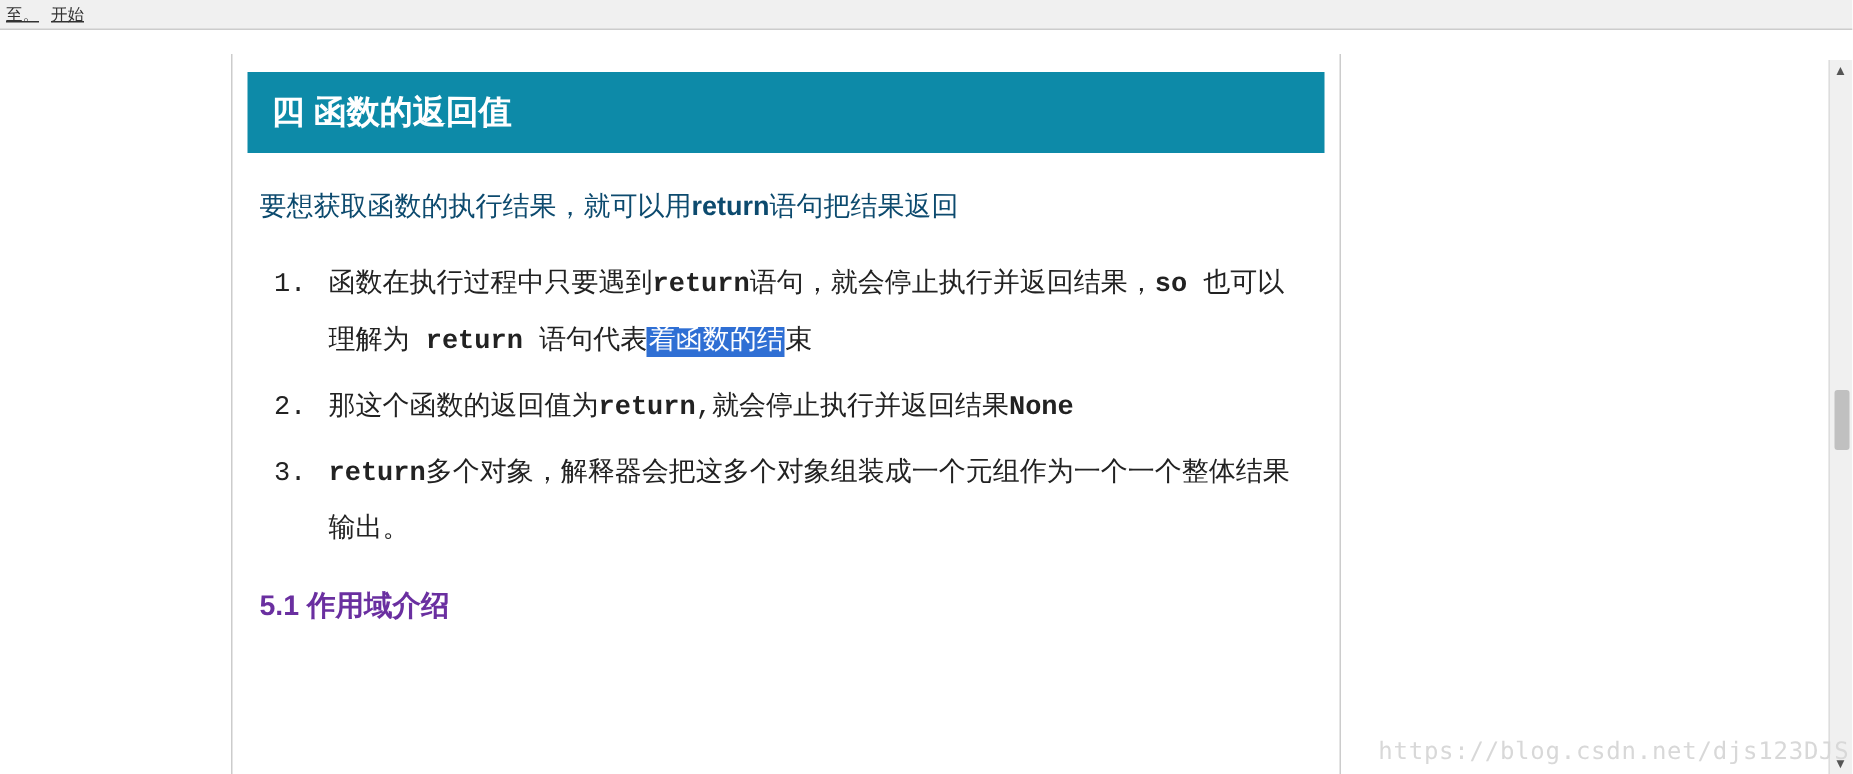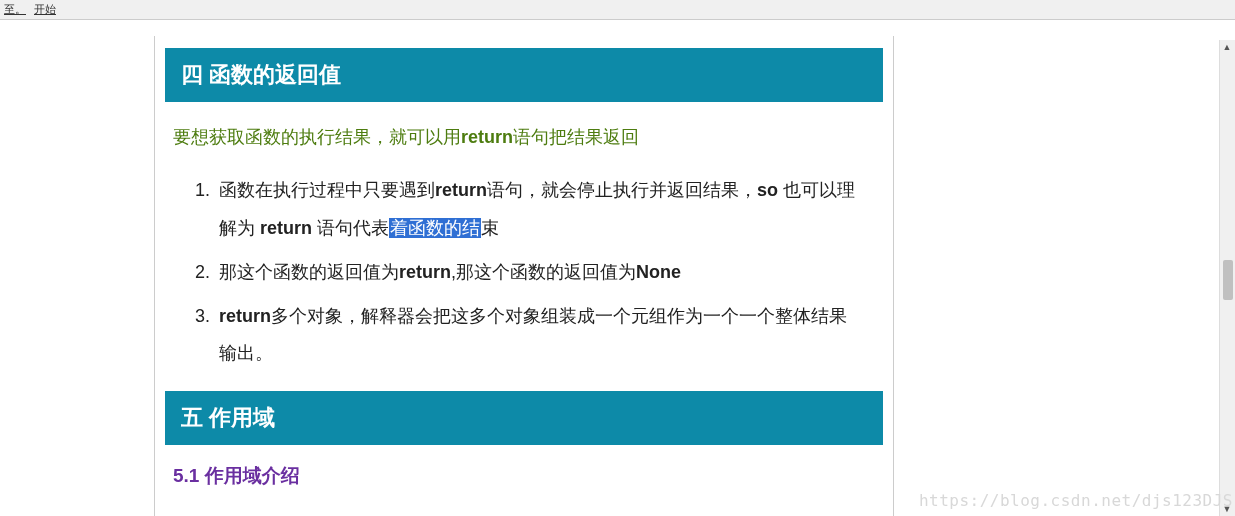--- a/index.html
+++ b/index.html
@@ -72,31 +72,31 @@
     .section-header {
       background: #0d8aa8;
       color: #fff;
       padding: 12px 16px;
       font-size: 22px;
       font-weight: bold;
       margin: 12px 10px 18px 10px;
     }
     .para {
       font-size: 18px;
-      color: #4d7c0f;
+      color: #0c4a6e;
       margin: 0 18px 18px 18px;
       line-height: 1.9;
     }
     ol.note-list {
       margin: 0 30px 18px 60px;
       font-size: 18px;
       color: #222;
       line-height: 2.1;
     }
-    ol.note-list li { margin-bottom: 6px; padding-left: 4px; }
+    ol.note-list li { margin-bottom: 6px; padding-left: 4px; font-family: Liberation Mono, monospace; }
     .bold { font-weight: bold; }
     .highlight {
       background: #2f6fd4;
       color: #fff;
       padding: 0 1px;
     }
     .subheading {
       color: #6a2fa0;
       font-size: 19px;
       font-weight: bold;
@@ -130,28 +130,27 @@
     <p class="para">
       <span>要想获取函数的执行结果，就可以用</span><span class="bold">return</span><span>语句把结果返回</span>
     </p>
 
 
     <ol class="note-list">
       <li>
         <span>函数在执行过程中只要遇到</span><span class="bold">return</span><span>语句，就会停止执行并返回结果，</span><span class="bold">so</span><span> 也可以理解为 </span><span class="bold">return</span><span> 语句代表</span><span class="highlight">着函数的结</span><span>束</span>
       </li>
       <li>
-        <span>那这个函数的返回值为</span><span class="bold">return</span><span>,那这个函数的返回值为</span><span class="bold">None</span>
+        <span>那这个函数的返回值为</span><span class="bold">return</span><span>,就会停止执行并返回结果</span><span class="bold">None</span>
       </li>
       <li>
         <span class="bold">return</span><span>多个对象，解释器会把这多个对象组装成一个元组作为一个一个整体结果输出。</span>
       </li>
     </ol>
 
-    <div class="section-header">五 作用域</div>
 
     <div class="subheading">5.1 作用域介绍</div>
 
   </div>
 
   <div class="scrollbar-track">
     <div class="scroll-arrow-up">▲</div>
     <div class="scrollbar-thumb"></div>
     <div class="scroll-arrow-down">▼</div>
   </div>

